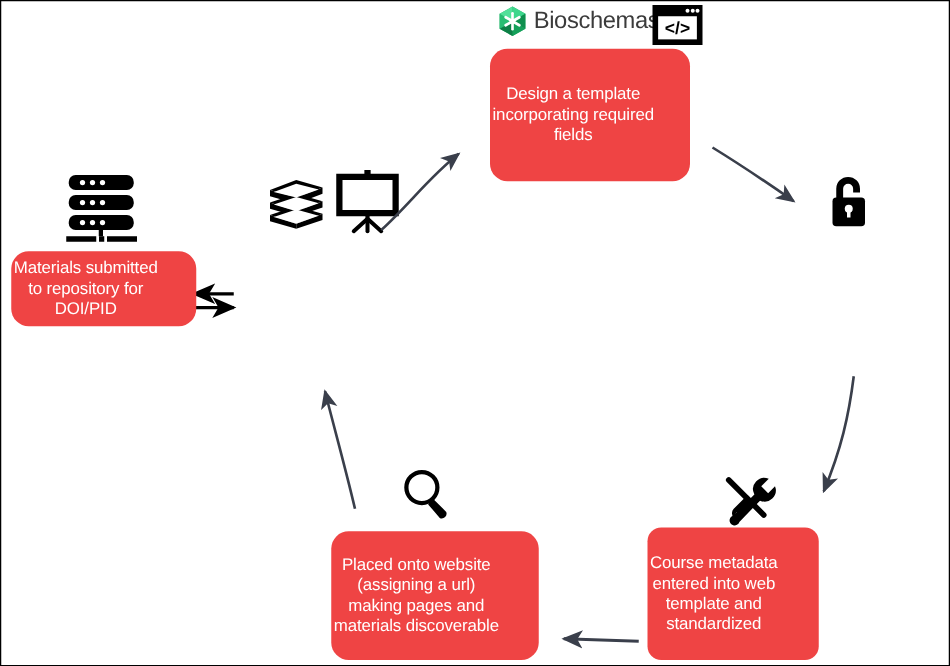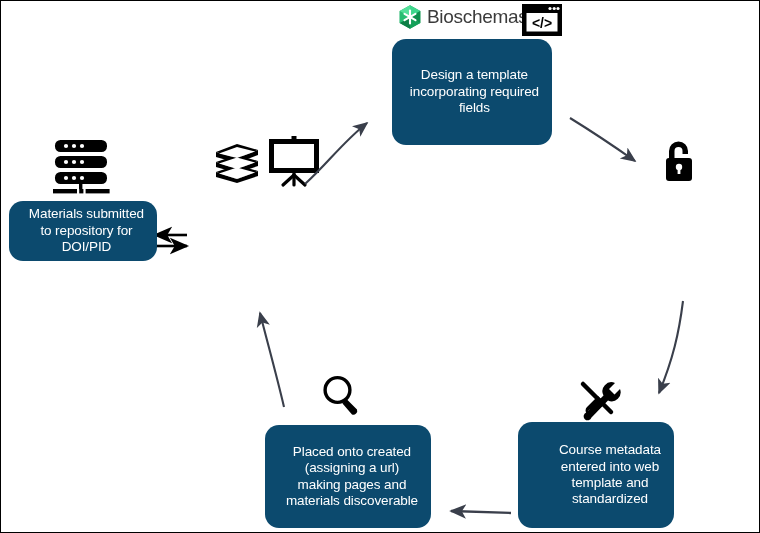--- a/index.html
+++ b/index.html
@@ -15,29 +15,29 @@
     position: relative;
     width: 760px;
     height: 533px;
     background: #ffffff;
     border: 1px solid #000000;
     box-sizing: border-box;
     overflow: hidden;
   }
   .node {
     position: absolute;
-    background: #0c4a6e;
+    background: #ef4444;
     border-radius: 14px;
     color: #ffffff;
     display: flex;
     align-items: center;
-    justify-content: flex-end;
+    justify-content: flex-start;
     text-align: center;
     box-sizing: border-box;
-    padding: 4px 13px;
+    padding: 4px 2px;
     line-height: 1.22;
     font-size: 13.5px;
     letter-spacing: -0.1px;
   }
   .node-text {
     display: block;
     white-space: pre-line;
   }
   .icon {
     position: absolute;
@@ -223,27 +223,27 @@
   </div>
 
 
   <div class="node" style="left:391px; top:38px; width:160px; height:106px;">
     <span class="node-text">Design a template
 incorporating required
 fields</span>
   </div>
 
 
-  <div class="node" style="left:517px; top:421px; width:156px; height:106px;">
+  <div class="node" style="left:517px; top:421px; width:137px; height:106px;border-radius:11px;">
     <span class="node-text">Course metadata
 entered into web
 template and
 standardized</span>
   </div>
 
   <div class="node" style="left:264px; top:424px; width:166px; height:103px;">
-    <span class="node-text">Placed onto created
+    <span class="node-text">Placed onto website
 (assigning a url)
 making pages and
 materials discoverable</span>
   </div>
 
 </div>
 
 </body></html>

